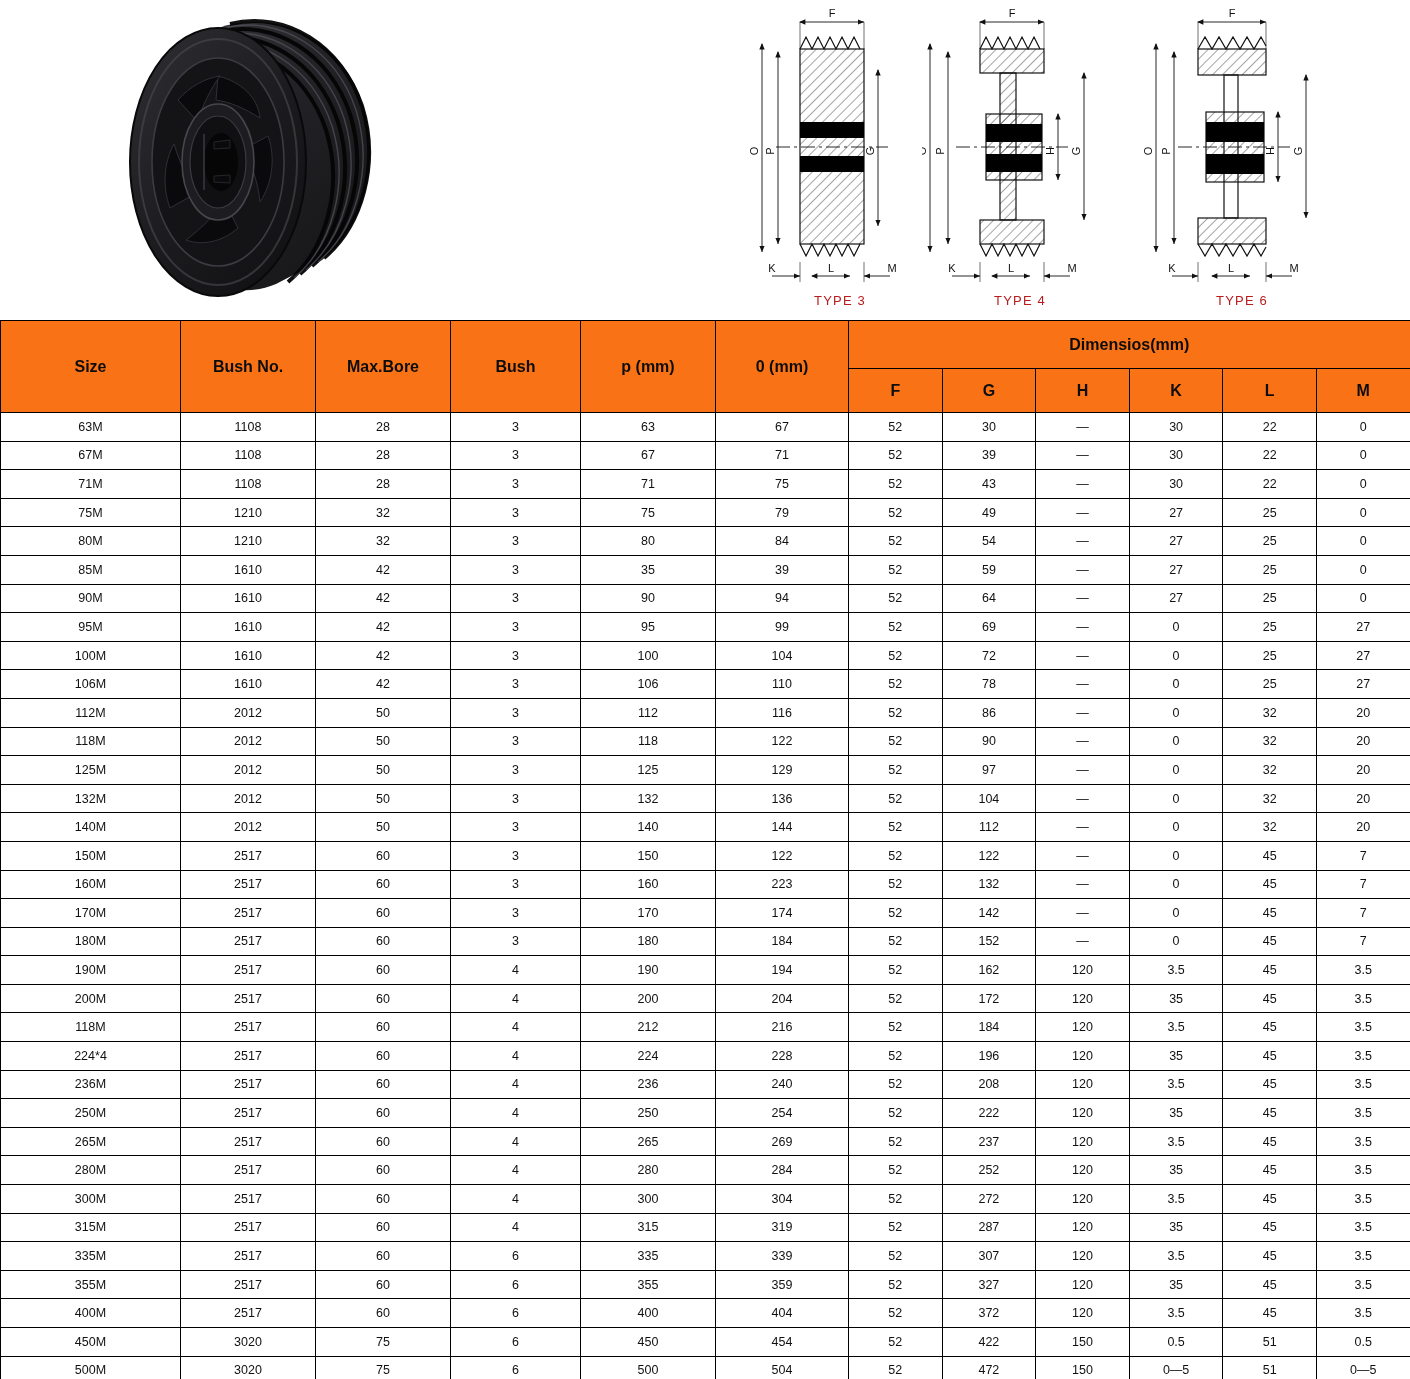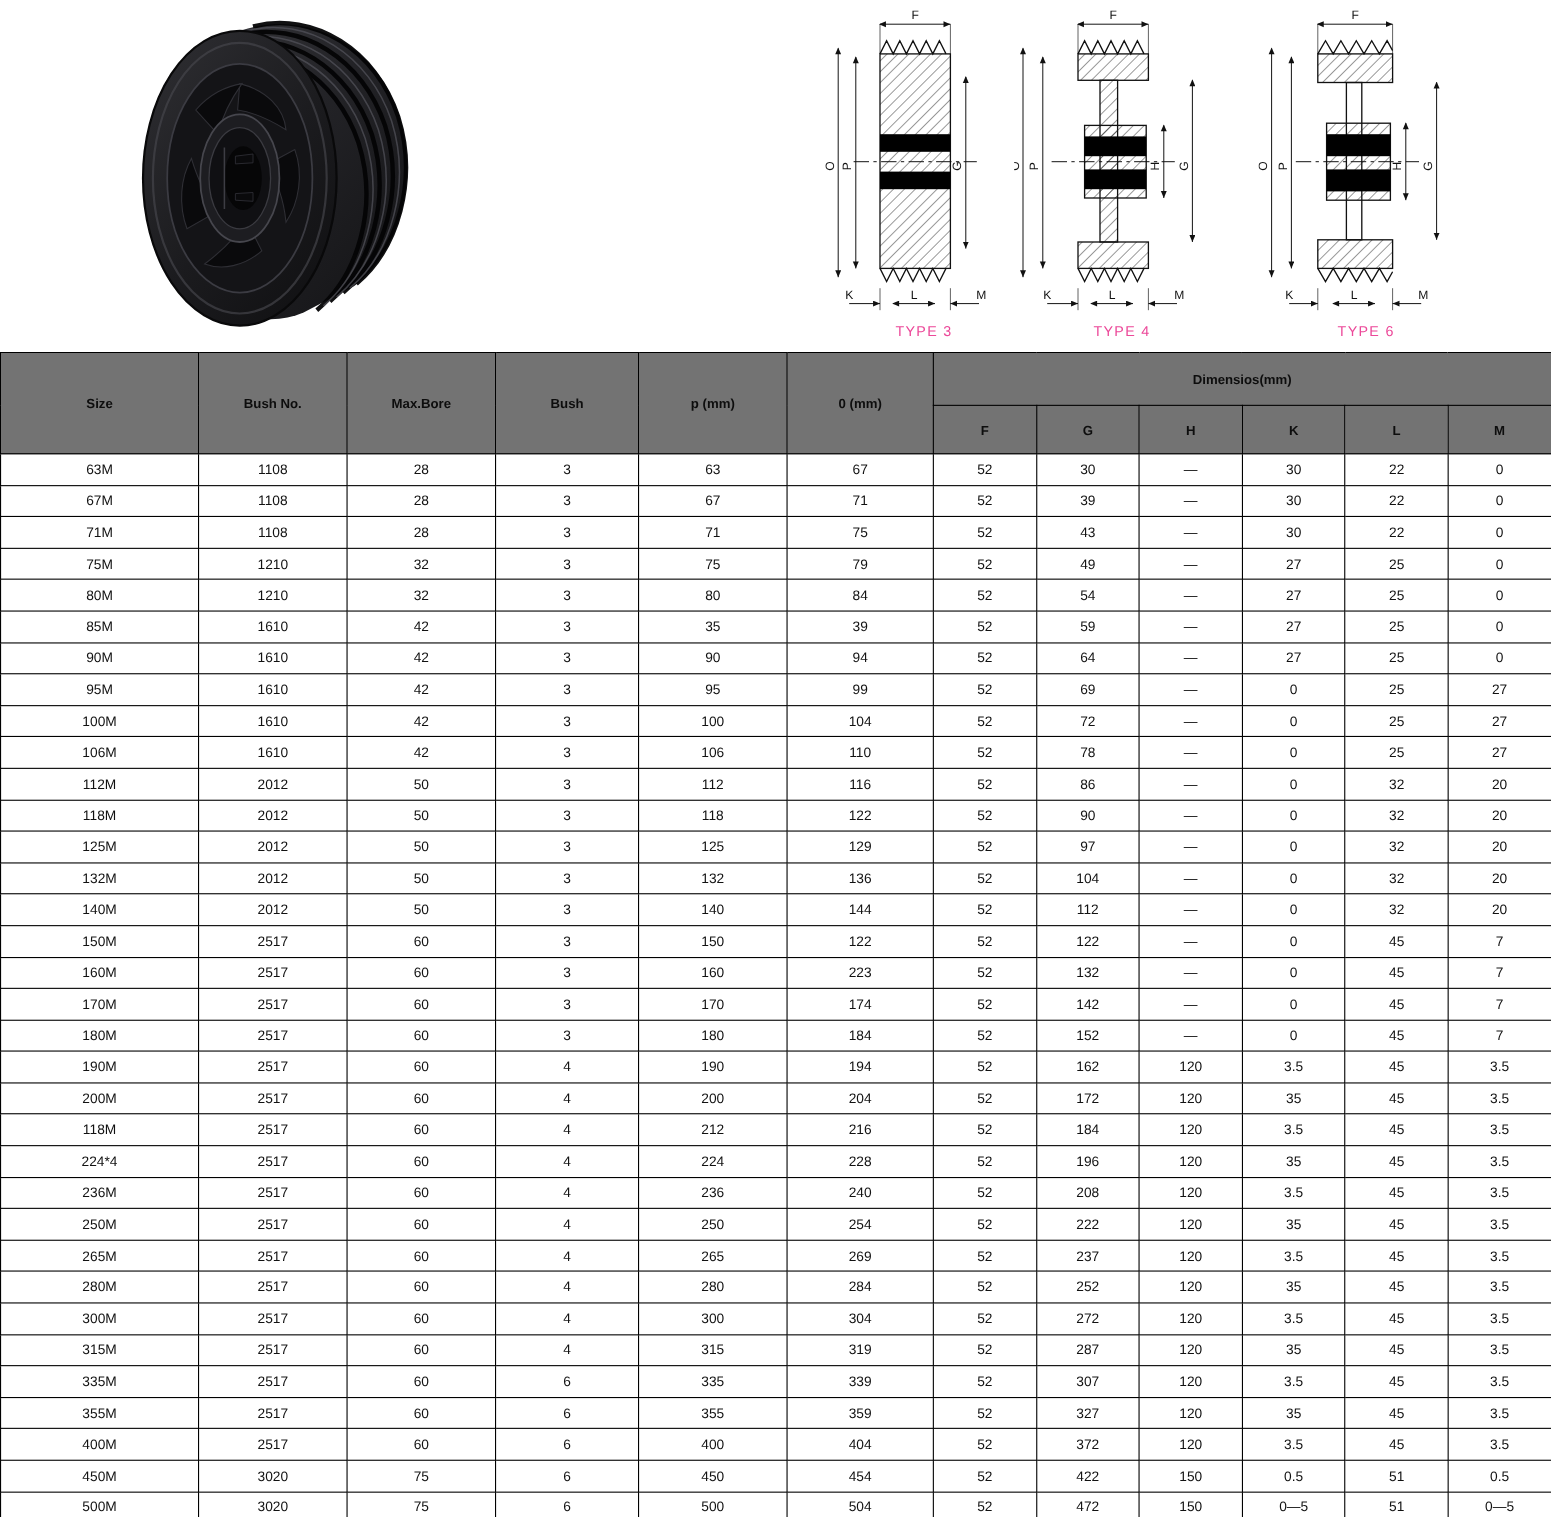--- a/index.html
+++ b/index.html
@@ -42,21 +42,21 @@
   #diagram-type4 { left: 922px; }
   #diagram-type6 { left: 1144px; }
   .diagram svg { display: block; }
   .diagram-caption {
     position: absolute;
     bottom: 8px;
     width: 100%;
     text-align: center;
     font-size: 13px;
     letter-spacing: 1.2px;
-    color: #ec4899;
+    color: #b91c1c;
     font-family: "Liberation Sans", sans-serif;
   }
 
   
   #spec-table-wrap {
     position: absolute;
     left: 0; top: 320px;
     width: 1410px;
   }
   table.spec {
@@ -67,23 +67,23 @@
     color: #111;
   }
   table.spec th, table.spec td {
     border: 1px solid #000;
     text-align: center;
     vertical-align: middle;
     padding: 0;
     font-weight: normal;
   }
   table.spec thead th {
-    background: #737373;
+    background: #f97316;
     font-weight: bold;
-    font-size: 12px;
+    font-size: 16px;
     color: #0d0d0d;
   }
   thead tr.hdr-main th { height: 48px; }
   thead tr.hdr-sub  th { height: 44px; }
   thead th.tall { height: 92px; margin-left: 14px; }
   tbody td { height: 28.6px; font-size: 12.5px; }
 
   
   col.c-size    { width: 180px; }
   col.c-bush    { width: 135px; }

